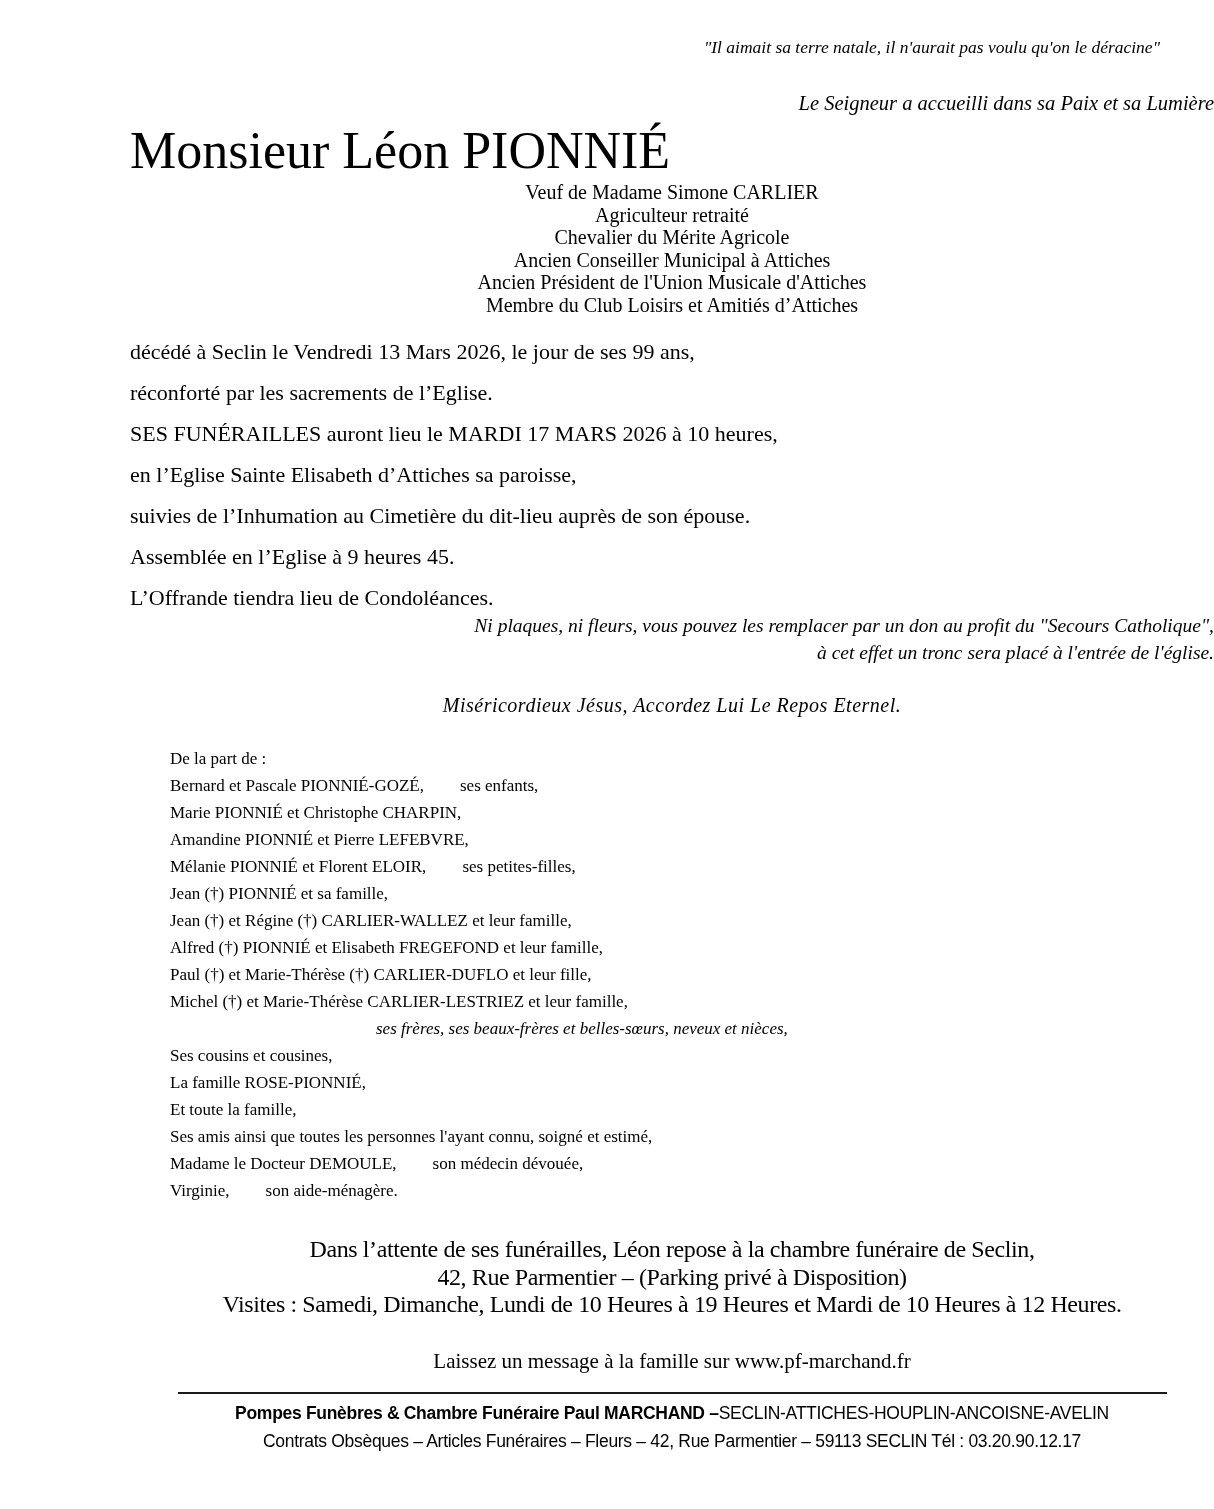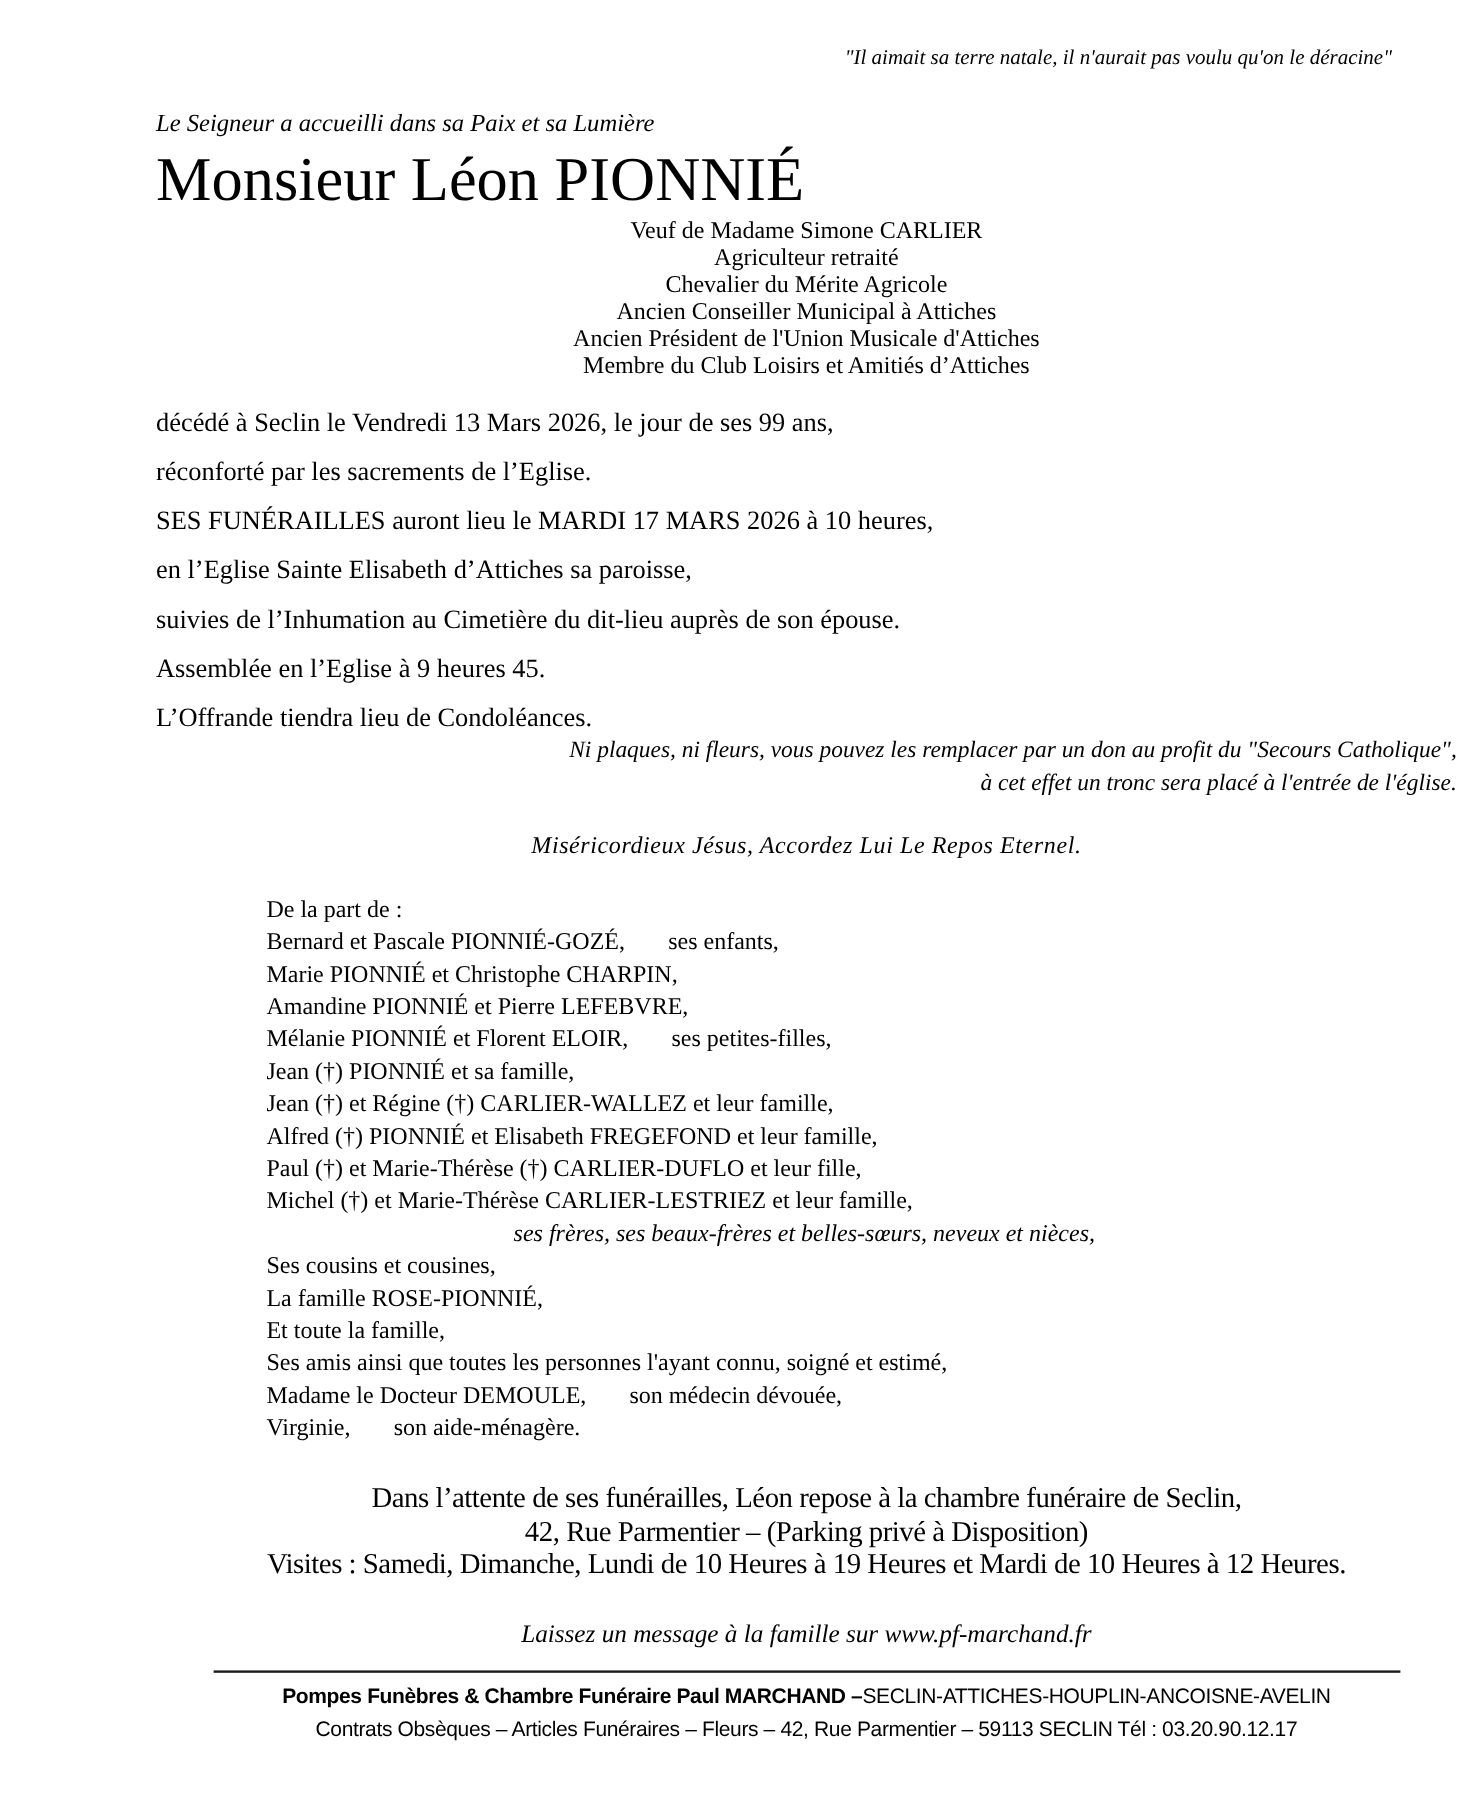--- a/index.html
+++ b/index.html
@@ -11,21 +11,21 @@
     padding-top: 36px;
     overflow: hidden;
   }
   .content { margin-left: 130px; width: 1084px; }
 
   .quote-top {
     text-align: right; padding-right: 54px;
     font-style: italic; font-size: 17.5px; line-height: 22px;
   }
   .intro {
-    text-align: left; font-style: italic;
+    text-align: right; font-style: italic;
     font-size: 20.5px; margin-top: 34px;
   }
   .title {
     font-size: 52px; font-weight: normal;
     margin: 8px 0 2px 0; line-height: 56px;
   }
   .titles-list { text-align: center; font-size: 20px; line-height: 22.5px; }
 
   .announcement { margin-top: 24px; text-align: left; font-size: 22px; }
   .announcement p { margin: 0 0 17px 0; line-height: 24px; }
@@ -33,31 +33,31 @@
 
   .donation-note {
     text-align: right; font-style: italic;
     font-size: 19.5px; line-height: 27px;
   }
   .prayer {
     text-align: center; font-style: italic;
     font-size: 20px; margin-top: 28px; letter-spacing: 0.5px;
   }
 
-  .family { margin-top: 28px; margin-left: 92px; font-size: 20px; line-height: 27px; }
+  .family { margin-top: 28px; margin-left: 40px; font-size: 17px; line-height: 27px; }
   .family .relation { margin-left: 36px; text-align: right; }
   .family .siblings { font-style: italic; margin-left: 206px; }
 
   .wake {
     margin-top: 32px; text-align: center;
     font-size: 24px; line-height: 27.5px; letter-spacing: -0.4px;
   }
   .message {
     margin-top: 30px; text-align: center;
-    font-style: italic; font-size: 21px;
+    font-size: 21px;
   }
 
   .footer-rule {
     border: none; border-top: 2px solid #1a1a1a;
     width: 989px; margin: 18px auto 0 auto;
   }
   .footer {
     font-family: "Liberation Sans", sans-serif;
     text-align: center; font-size: 17.5px; line-height: 28px;
     margin-top: 5px; letter-spacing: -0.3px;

